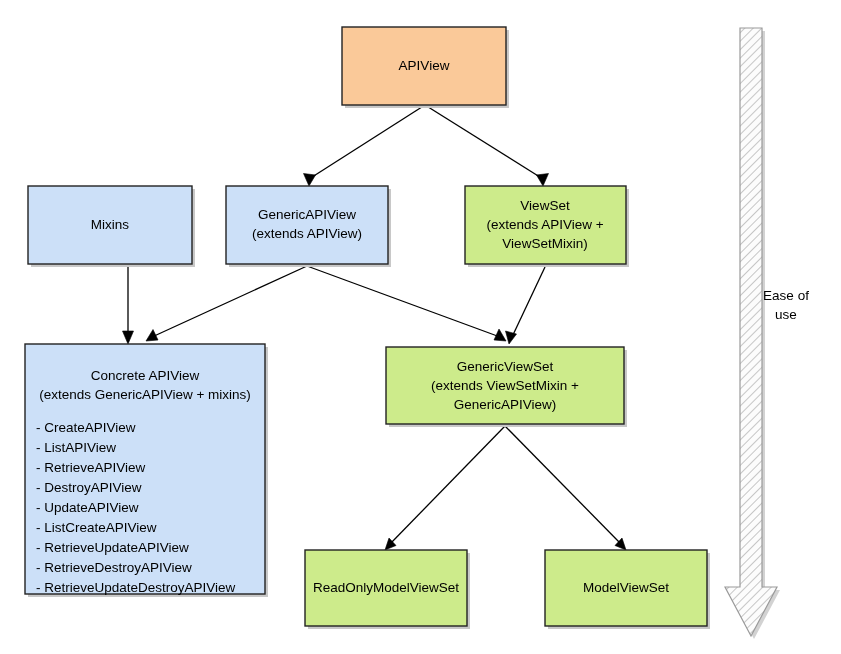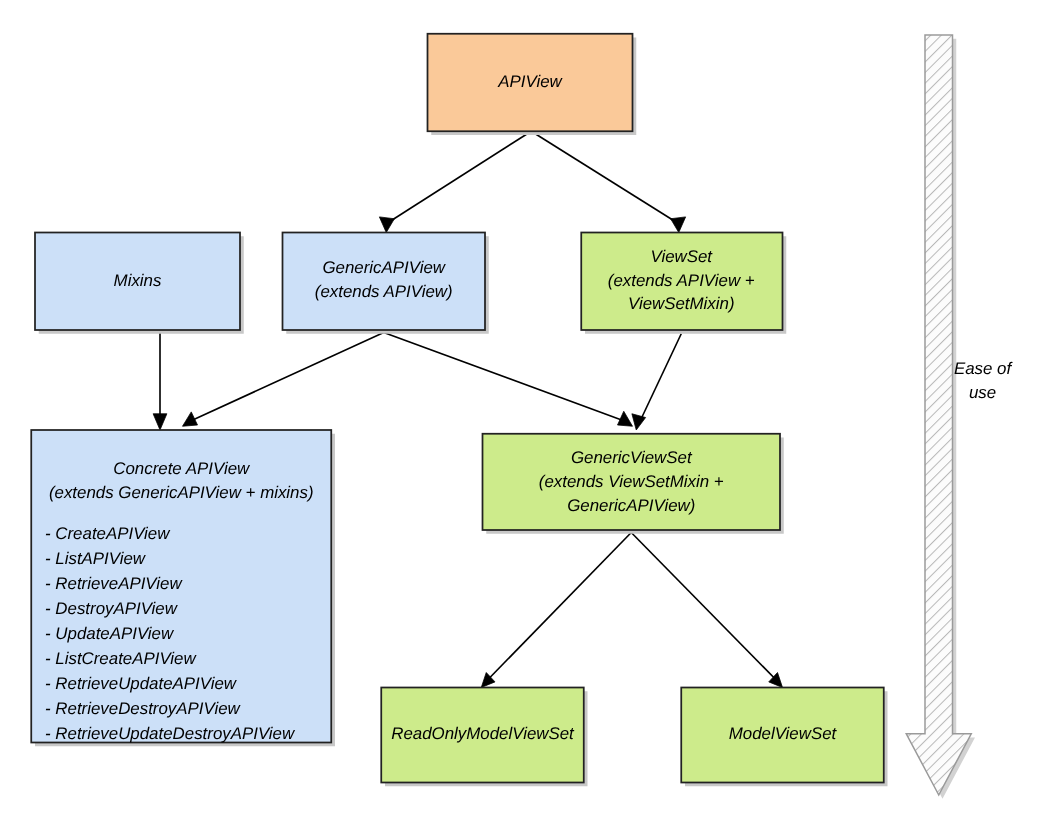--- a/index.html
+++ b/index.html
@@ -10,21 +10,20 @@
   body {
     width: 841px;
     height: 654px;
     font-family: "Liberation Sans", sans-serif;
     overflow: hidden;
   }
   #diagram-root {
     position: relative;
     width: 841px;
     height: 654px;
-    font-style: italic;
   }
   svg#diagram {
     display: block;
     width: 841px;
     height: 654px;
   }
   .node-rect {
     stroke: #222222;
     stroke-width: 1.4;
   }

